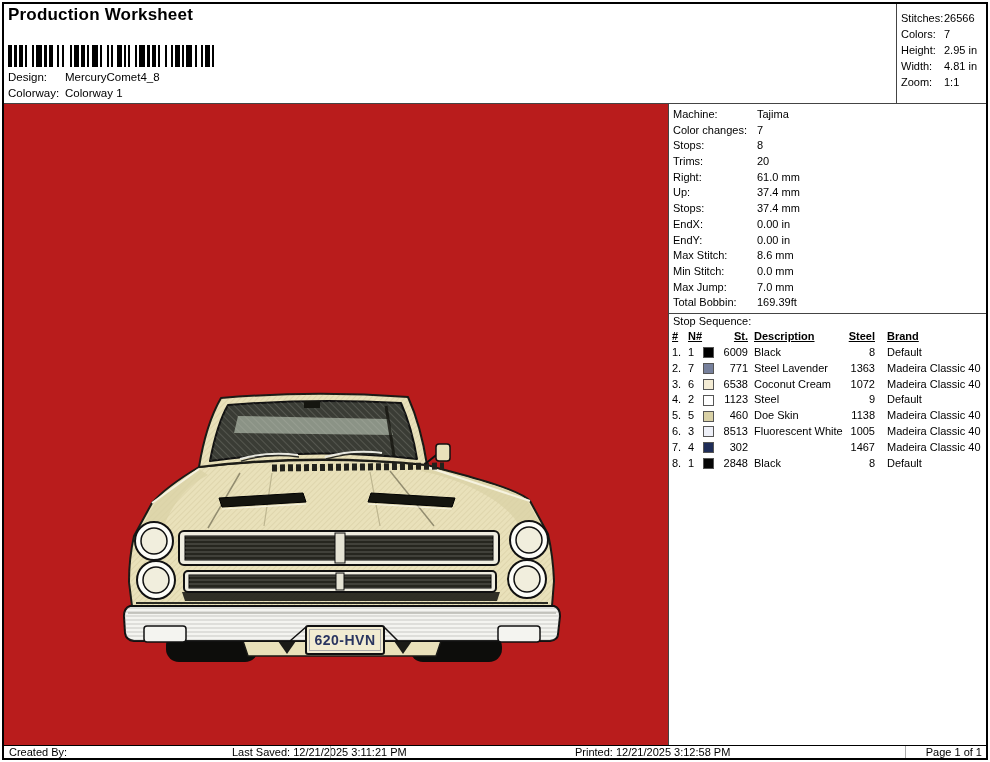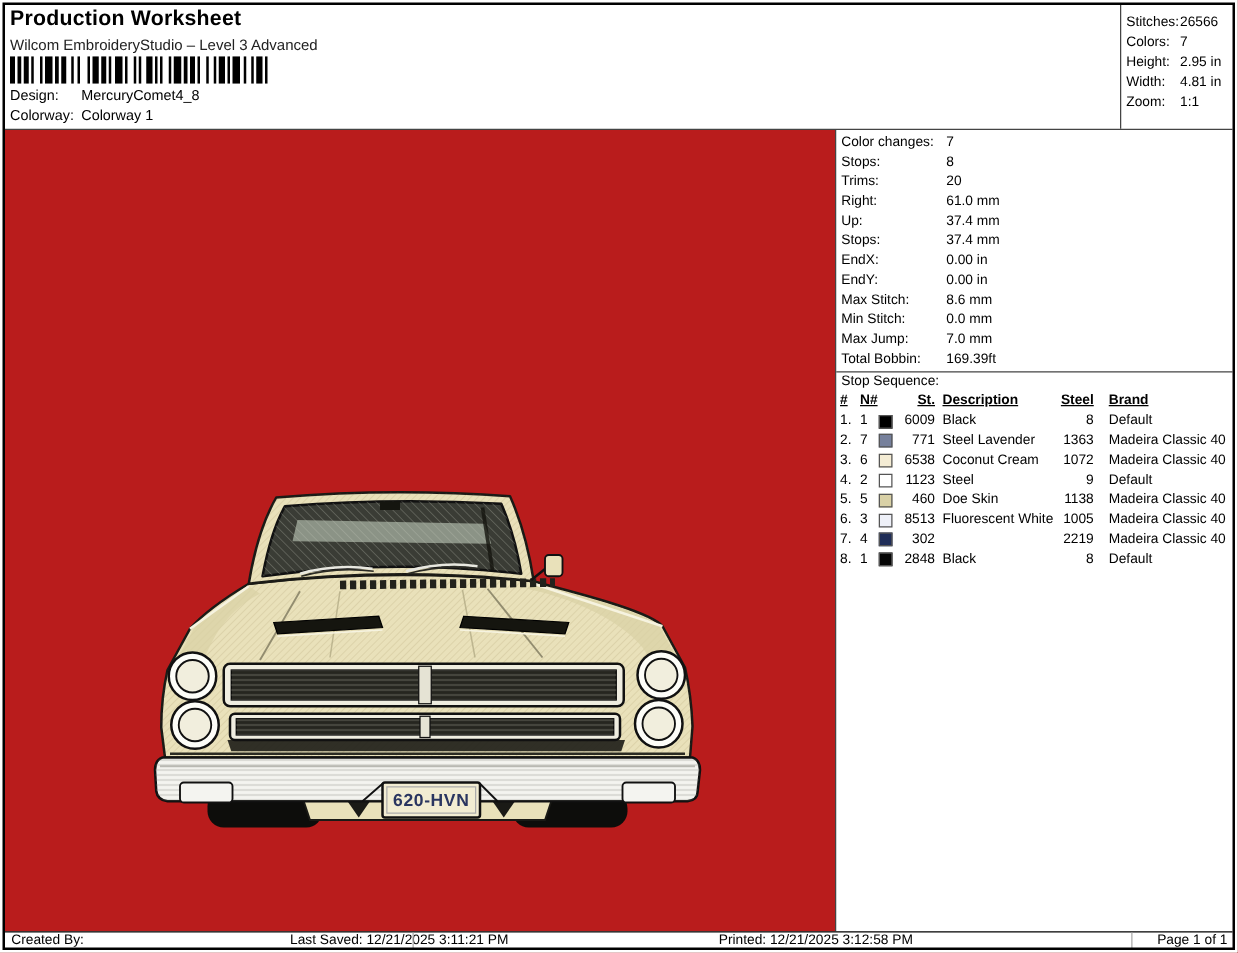--- a/index.html
+++ b/index.html
@@ -58,21 +58,20 @@
   .f-printed{left:571px;}
   .f-page{right:4px;text-align:right;}
   .f-sep{position:absolute;top:0;width:1px;height:13px;background:#aaa;}
 </style>
 </head>
 <body>
 
 <div class="page">
 
   <div class="title">Production Worksheet</div>
-  <div class="subtitle">Wilcom EmbroideryStudio – Level 3 Advanced</div>
   <div class="barcode" id="barcode">
       <span class="bar" style="width: 4.3px; flex: 0 0 4.3px;"></span>
       <span class="gap" style="width: 2.15px; flex: 0 0 2.15px;"></span>
       <span class="bar" style="width: 2.15px; flex: 0 0 2.15px;"></span>
       <span class="gap" style="width: 2.15px; flex: 0 0 2.15px;"></span>
       <span class="bar" style="width: 4.3px; flex: 0 0 4.3px;"></span>
       <span class="gap" style="width: 2.15px; flex: 0 0 2.15px;"></span>
       <span class="bar" style="width: 2.15px; flex: 0 0 2.15px;"></span>
       <span class="gap" style="width: 4.3px; flex: 0 0 4.3px;"></span>
       <span class="bar" style="width: 2.15px; flex: 0 0 2.15px;"></span>
@@ -259,20 +258,21 @@
         <rect x="184" y="240" width="78" height="28" rx="2" fill="var(--plate-bg,#f2ecd2)" stroke="#111" stroke-width="2"></rect>
         <rect x="187.5" y="243.5" width="71" height="21" fill="none" stroke="rgba(42,53,96,0.35)"></rect>
         <text x="223" y="259" text-anchor="middle" font-size="14" font-weight="bold" letter-spacing="0.5" fill="var(--plate-text,#2a3560)" font-family="Liberation Sans, sans-serif">620-HVN</text>
       </g>
     </svg>
   </div>
 
   <div class="vline" style="left:668px;top:104px;height:641px;"></div>
   <div class="right-panel">
     <div class="info-rows" id="info-rows">
+        <div class="kv"><span class="k">Machine:</span><span class="v">Tajima</span></div>
         <div class="kv"><span class="k">Color changes:</span><span class="v">7</span></div>
         <div class="kv"><span class="k">Stops:</span><span class="v">8</span></div>
         <div class="kv"><span class="k">Trims:</span><span class="v">20</span></div>
         <div class="kv"><span class="k">Right:</span><span class="v">61.0 mm</span></div>
         <div class="kv"><span class="k">Up:</span><span class="v">37.4 mm</span></div>
         <div class="kv"><span class="k">Stops:</span><span class="v">37.4 mm</span></div>
         <div class="kv"><span class="k">EndX:</span><span class="v">0.00 in</span></div>
         <div class="kv"><span class="k">EndY:</span><span class="v">0.00 in</span></div>
         <div class="kv"><span class="k">Max Stitch:</span><span class="v">8.6 mm</span></div>
         <div class="kv"><span class="k">Min Stitch:</span><span class="v">0.0 mm</span></div>
@@ -359,21 +359,21 @@
             <span class="c-brand">Madeira Classic 40</span>
           </div>
           <div class="seq-row">
             <span class="c-n">7.</span>
             <span class="c-th">4</span>
             <span class="c-sw">
               <i class="swatch" style="background: rgb(31, 45, 88);"></i>
             </span>
             <span class="c-st">302</span>
             <span class="c-desc"></span>
-            <span class="c-code">2219</span>
+            <span class="c-code">1467</span>
             <span class="c-brand">Madeira Classic 40</span>
           </div>
           <div class="seq-row">
             <span class="c-n">8.</span>
             <span class="c-th">1</span>
             <span class="c-sw">
               <i class="swatch" style="background: rgb(6, 6, 6);"></i>
             </span>
             <span class="c-st">2848</span>
             <span class="c-desc">Black</span>

